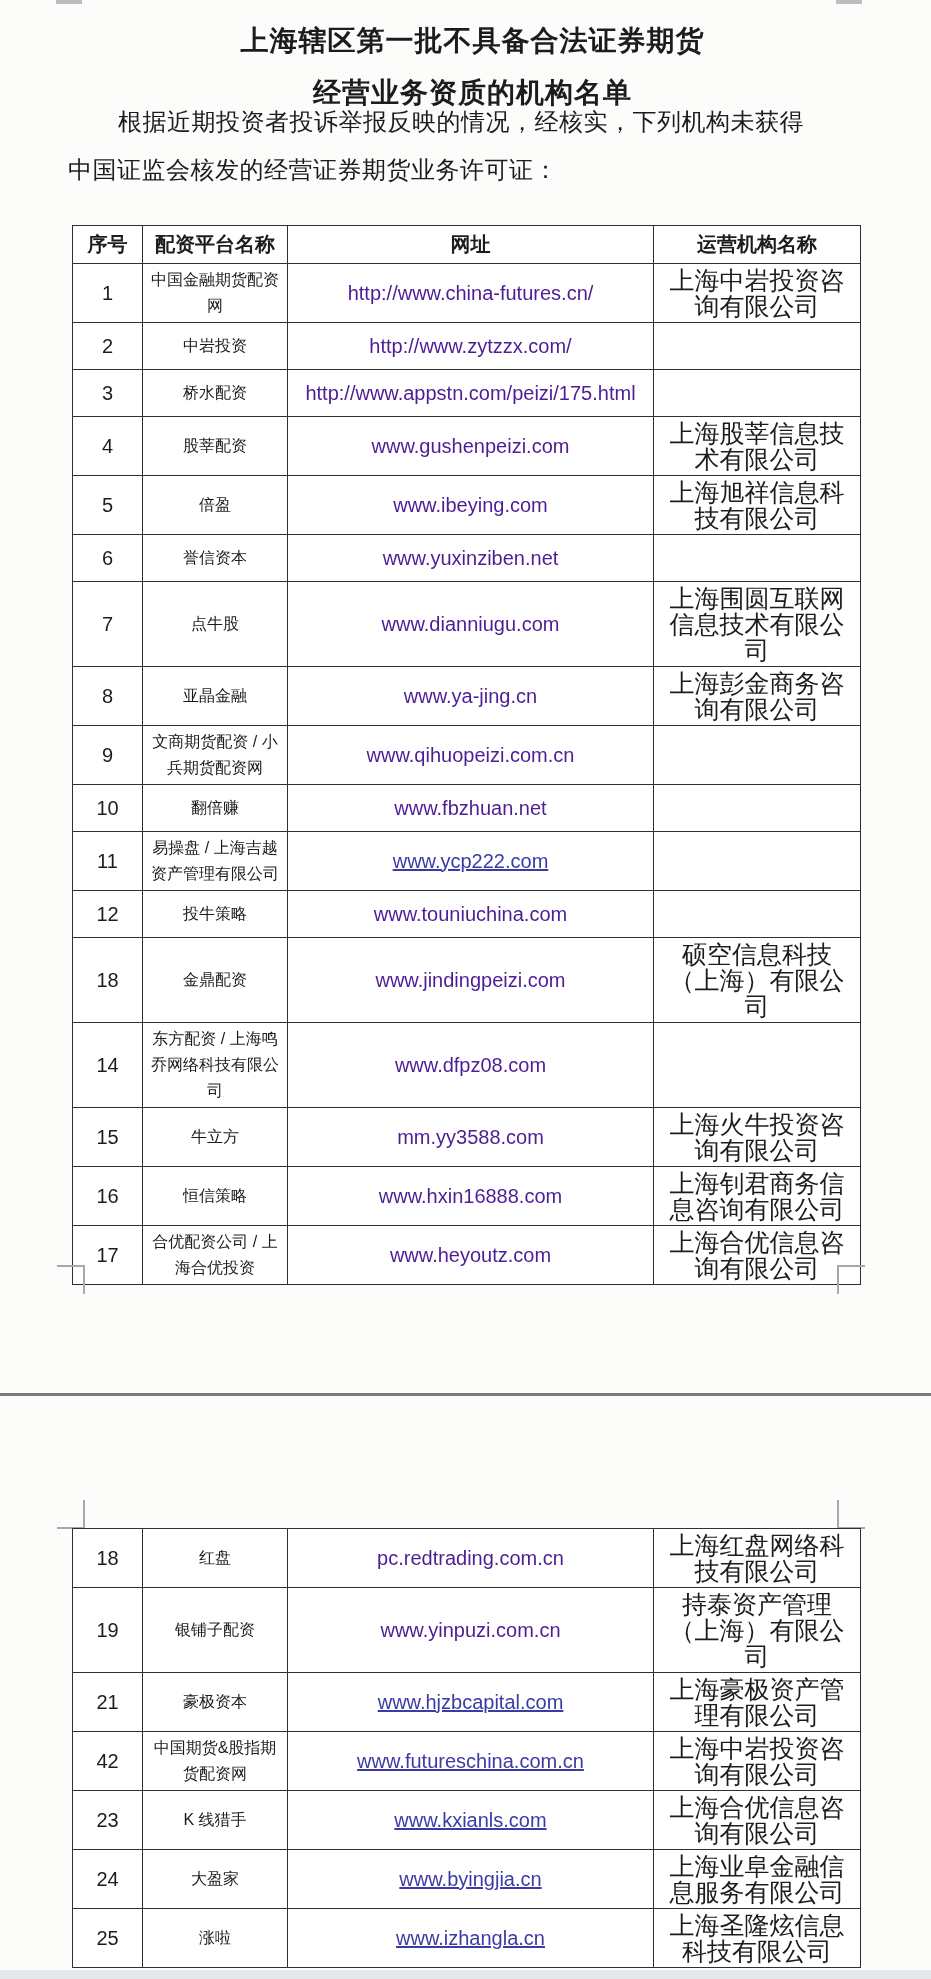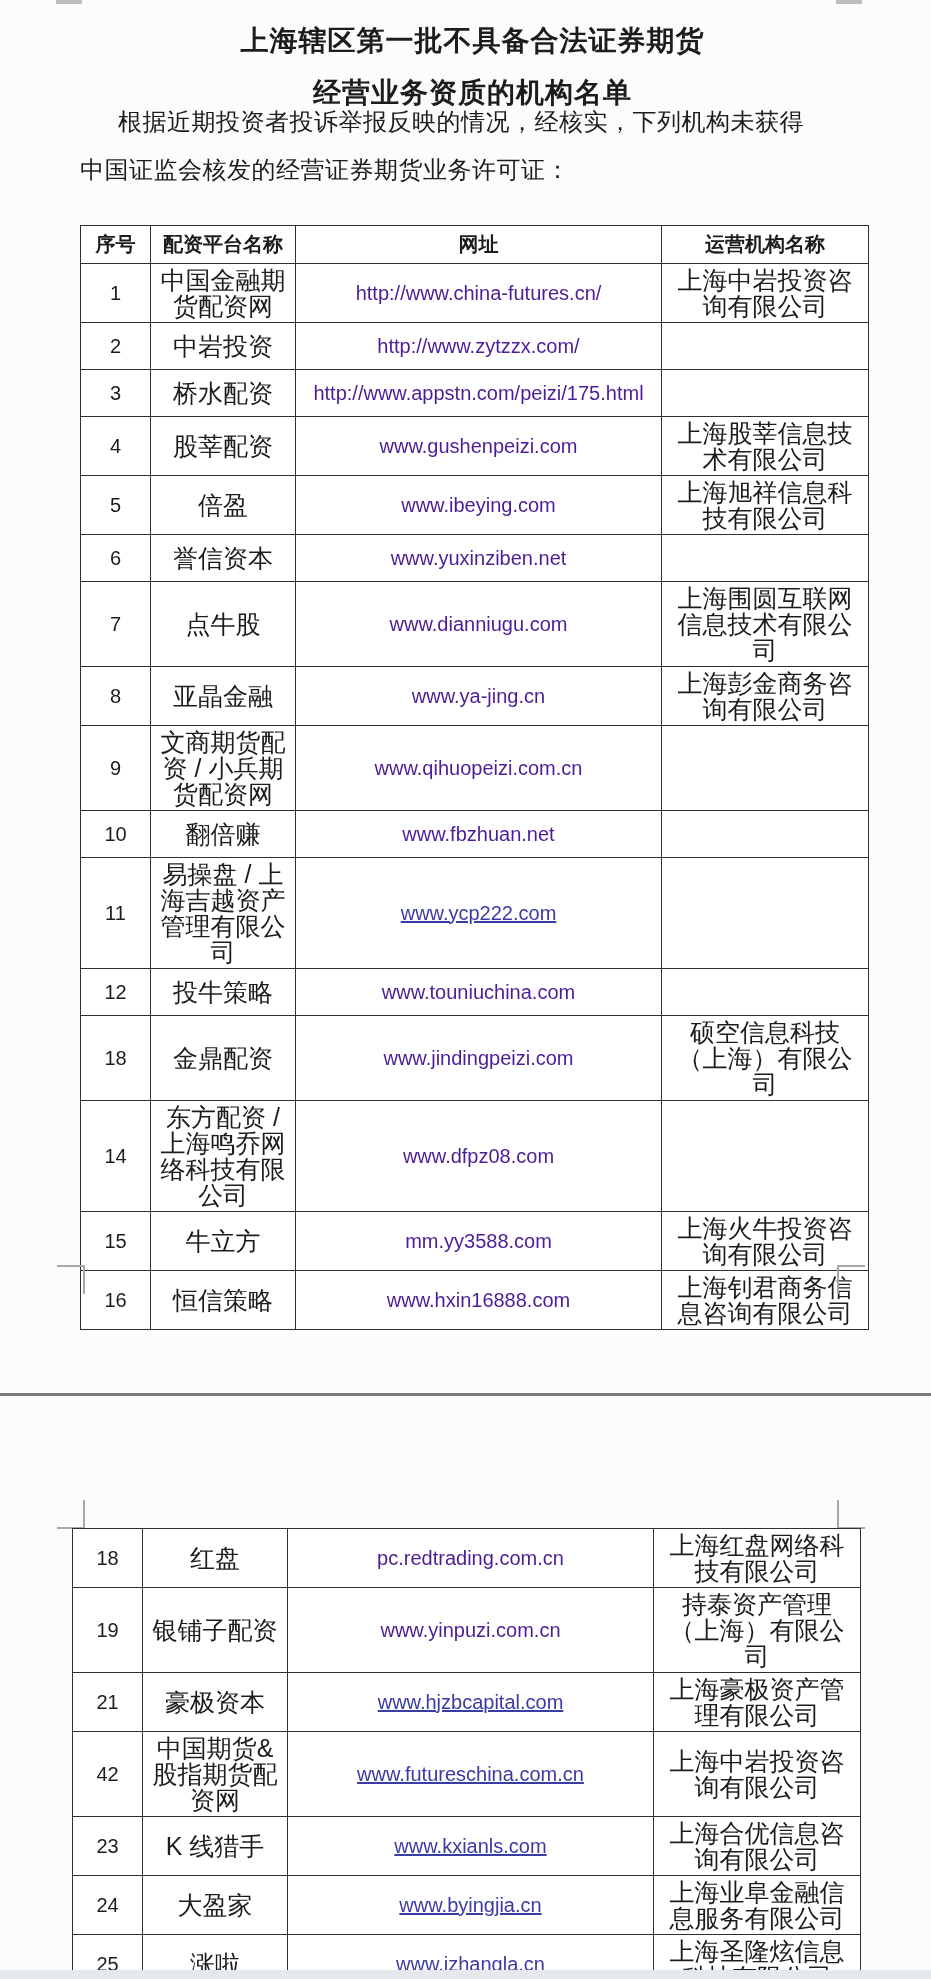--- a/index.html
+++ b/index.html
@@ -22,44 +22,44 @@
     position:absolute;left:0;width:921px;text-align:center;
     font-size:28px;font-weight:bold;letter-spacing:1px;margin:12px;
   }
   .title.line1{top:10px;}
   .title.line2{top:62px;}
 
   .intro{
     position:absolute;margin:0;font-size:24px;letter-spacing:0.5px;
   }
   .intro.line1{top:106px;left:118px;text-align:right;}
-  .intro.line2{top:154px;left:80px;text-align:center;}
+  .intro.line2{top:154px;left:68px;text-align:center;}
 
   table.doc-table{
     position:absolute;left:72px;width:788px;
     border-collapse:collapse;table-layout:fixed;
     background:#fff;
   }
-  #table1{top:225px;margin-left:8px;}
+  #table1{top:225px;}
   #table2{top:1528px;}
   .doc-table col.c-no{width:70px;}
   .doc-table col.c-platform{width:145px;}
   .doc-table col.c-url{width:366px;}
   .doc-table col.c-operator{width:207px;}
   .doc-table th,.doc-table td{
     border:1.6px solid var(--table-border,#2f2f2f);
     text-align:center;vertical-align:middle;
     padding:3px 5px;
     word-break:break-all;
   }
   .doc-table th{font-size:20px;font-weight:bold;padding:2px 4px;}
   thead tr{height:38px;}
   .doc-table tbody tr{height:47px;}
   td.cell-index{font-size:20px;}
-  td.cell-platform-name{font-size:25px;line-height:26px;}
+  td.cell-platform-name{font-size:16px;line-height:26px;}
   td.cell-operator{font-size:25px;line-height:26px;}
   td.cell-url{font-size:20px;}
   .url-link{color:var(--link-blue,#3b3ba6);text-decoration:underline;cursor:pointer;}
   .url-text{color:#4c1d95;text-decoration:none;}
 
   
   .corner{position:absolute;width:26px;height:27px;}
   .corner.p1-bl{left:57px;top:1265px;border-top:2px solid #a8a8a8;border-right:2px solid #a8a8a8;}
   .corner.p1-br{left:837px;top:1265px;border-top:2px solid #a8a8a8;border-left:2px solid #a8a8a8;}
   .corner.p2-tl{left:57px;top:1500px;border-bottom:2px solid #a8a8a8;border-right:2px solid #a8a8a8;}
@@ -193,20 +193,26 @@
           <td class="cell-platform-name">牛立方</td>
           <td class="cell-url"><span class="url-text">mm.yy3588.com</span></td>
           <td class="cell-operator">上海火牛投资咨询有限公司</td>
         </tr>
         <tr>
           <td class="cell-index">16</td>
           <td class="cell-platform-name">恒信策略</td>
           <td class="cell-url"><span class="url-text">www.hxin16888.com</span></td>
           <td class="cell-operator">上海钊君商务信息咨询有限公司</td>
         </tr>
+        <tr>
+          <td class="cell-index">17</td>
+          <td class="cell-platform-name">合优配资公司 / 上海合优投资</td>
+          <td class="cell-url"><span class="url-text">www.heyoutz.com</span></td>
+          <td class="cell-operator">上海合优信息咨询有限公司</td>
+        </tr>
       </tbody>
   </table>
 
   <div class="corner p1-bl"></div>
   <div class="corner p1-br"></div>
 
   <div class="page-divider"></div>
 
   <div class="corner p2-tl"></div>
   <div class="corner p2-tr"></div>

